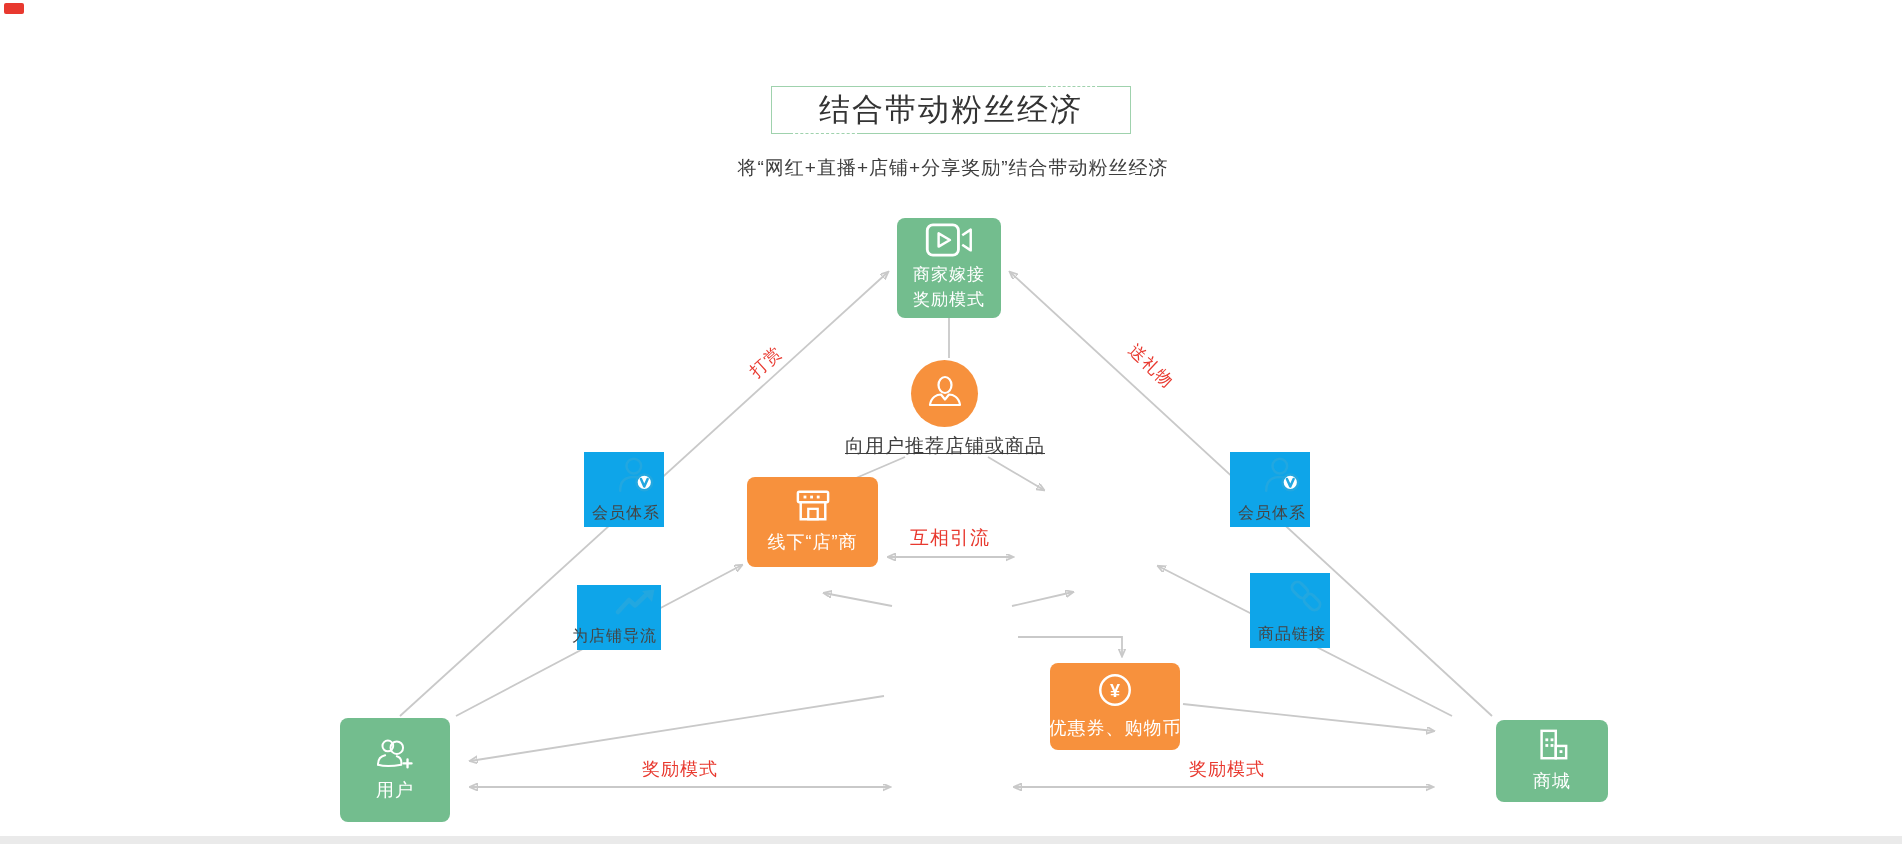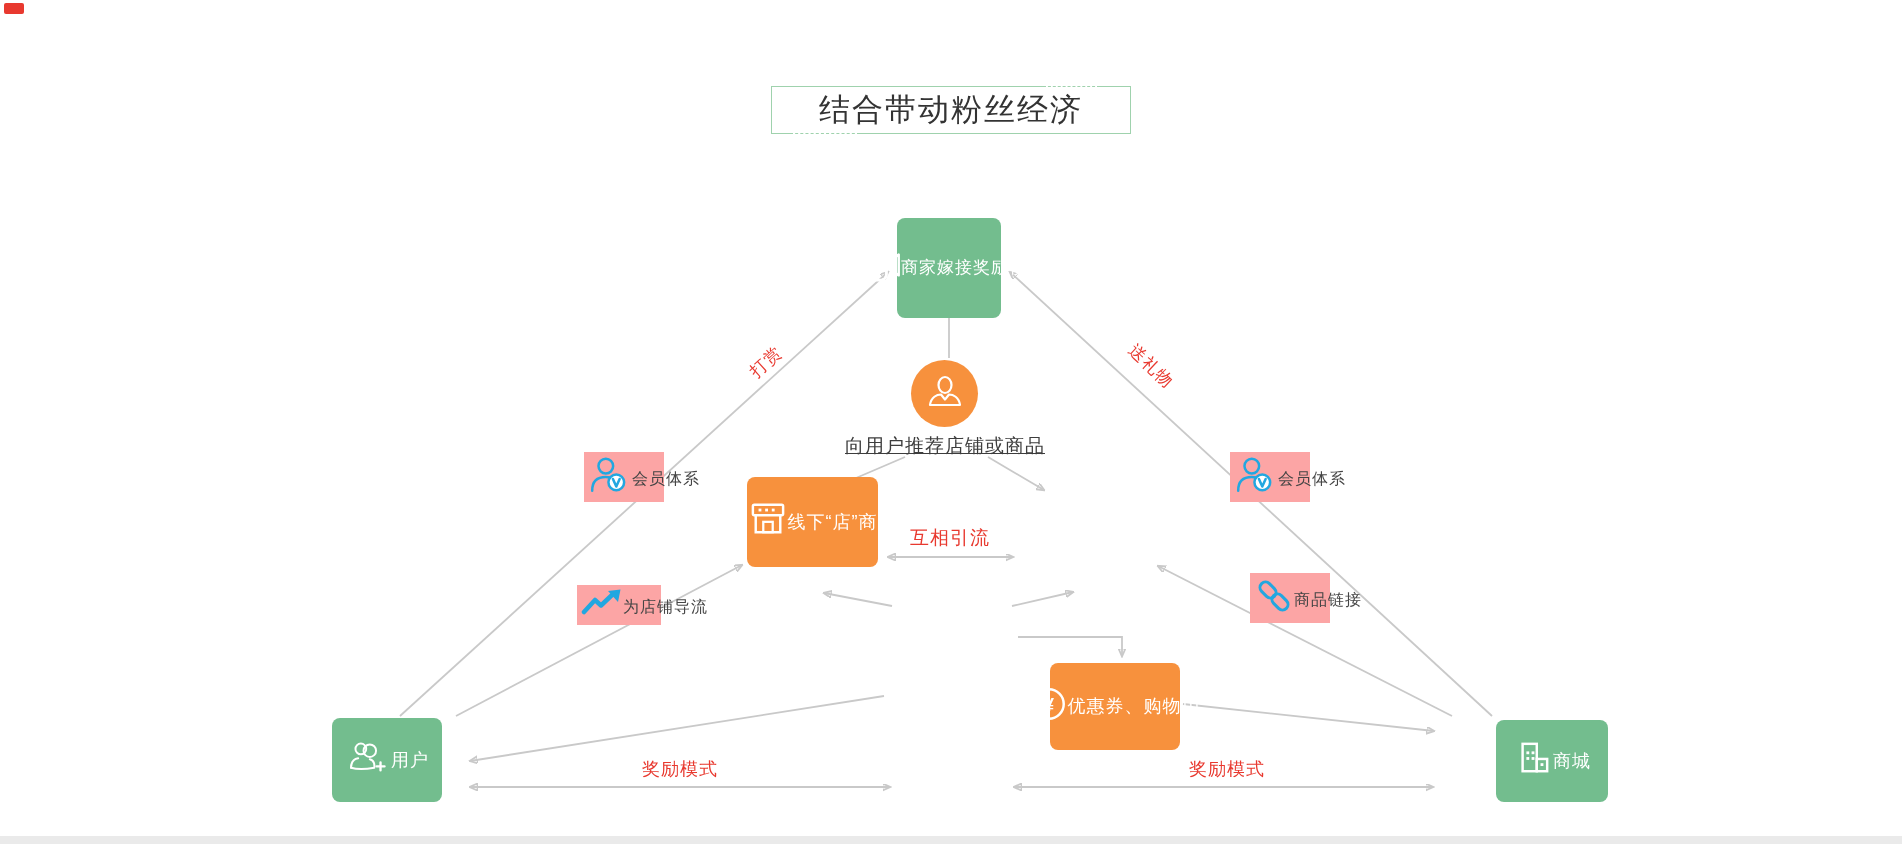--- a/index.html
+++ b/index.html
@@ -18,35 +18,35 @@
   .title-box .dash-t{top:-1px;left:271px;width:57px;border-top:1px dashed var(--title-border-green);}
   .title-box .dash-b{bottom:-1px;left:18px;width:70px;border-bottom:1px dashed var(--title-border-green);}
   .title{font-size:31px;font-weight:500;color:#333;letter-spacing:2px;white-space:nowrap;}
 
   .subtitle{position:absolute;left:653px;top:155px;width:600px;text-align:center;
     font-size:19px;color:var(--text-dark);letter-spacing:1px;white-space:nowrap;}
 
   svg.wires{position:absolute;left:0;top:0;}
   svg.wires path, svg.wires line{stroke:var(--line-gray);stroke-width:1.8;fill:none;}
 
-  .node{position:absolute;border-radius:8px;color:#fff;display:flex;flex-direction:row;
+  .node{position:absolute;border-radius:8px;color:#fff;display:flex;flex-direction:column;
     align-items:center;justify-content:center;z-index:2;}
   .green{background:var(--green);} .orange{background:var(--orange);}
   .node .ic{display:block;margin-bottom:6px;} .node .ic svg{display:block;}
   .node .lbl{display:block;font-size:17px;letter-spacing:1px;line-height:1.45;white-space:nowrap;}
   .node .lbl.big{font-size:18px;}
 
   .circle-node{position:absolute;left:911px;top:360px;width:67px;height:67px;border-radius:50%;
     background:var(--orange);display:flex;align-items:center;justify-content:center;z-index:2;}
 
   .free-label{position:absolute;color:var(--text-dark);font-size:19px;letter-spacing:1px;
     text-align:center;white-space:nowrap;z-index:2;text-decoration:underline;}
 
-  .side{position:absolute;display:flex;flex-direction:row;align-items:center;
-    background:#fca5a5;padding:3px 4px;z-index:3;}
+  .side{position:absolute;display:flex;flex-direction:column;align-items:flex-end;
+    background:#0ea5e9;padding:3px 4px;z-index:3;}
   .side .side-lbl{font-size:16px;color:#454545;margin-top:4px;white-space:nowrap;letter-spacing:1px;}
 
   .red-label{position:absolute;color:var(--red);white-space:nowrap;z-index:3;
     transform:translate(-50%,-50%);letter-spacing:1px;}
   .rl-17{font-size:17px;} .rl-18{font-size:18px;} .rl-19{font-size:19px;font-family:Liberation Serif, serif;}
   .rot-l{transform:translate(-50%,-50%) rotate(-42deg);}
   .rot-r{transform:translate(-50%,-50%) rotate(43deg);}
 
   .bottom-strip{position:absolute;left:0;bottom:0;width:100%;height:8px;background:#eaeaea;}
 </style>
@@ -55,20 +55,21 @@
 
 <div class="stage">
 
   <div class="corner-mark"></div>
 
   <div class="title-box">
     <span class="dash dash-t"></span>
     <span class="dash dash-b"></span>
     <h1 class="title">结合带动粉丝经济</h1>
   </div>
+  <div class="subtitle">将“网红+直播+店铺+分享奖励”结合带动粉丝经济</div>
 
   <svg class="wires" width="1902" height="844" viewBox="0 0 1902 844">
     <defs>
       <marker id="arr" markerWidth="9" markerHeight="8" refX="7.5" refY="3.5" orient="auto-start-reverse" markerUnits="userSpaceOnUse">
         <path d="M0,0 L8,3.5 L0,7 Z" fill="#bdbdbd" stroke="none"></path>
       </marker>
     </defs>
     <path d="M400,716 L888,272" marker-end="url(#arr)"></path>
     <path d="M456,716 L742,565" marker-end="url(#arr)"></path>
     <path d="M1492,716 L1010,272" marker-end="url(#arr)"></path>
@@ -127,21 +128,21 @@
   <div class="node orange" style="left:1050px;top:663px;width:130px;height:87px">
     <span class="ic">
       <svg width="38" height="38" viewBox="0 0 40 40" fill="none" stroke="#fff">
         <circle cx="20" cy="20" r="15.5" stroke-width="2.6"></circle>
         <text x="20" y="27" text-anchor="middle" font-size="19" font-weight="bold" fill="#fff" stroke="none">¥</text>
       </svg>
     </span>
     <span class="lbl big">优惠券、购物币</span>
   </div>
 
-  <div class="node green" style="left:332px;top:718px;width:110px;height:84px">
+  <div class="node green" style="left:340px;top:718px;width:110px;height:104px">
     <span class="ic">
       <svg width="46" height="34" viewBox="0 0 46 38" fill="none" stroke="#fff">
         <circle cx="15" cy="10" r="6" stroke-width="2.2"></circle>
         <circle cx="25" cy="12" r="7" stroke-width="2.2"></circle>
         <path d="M4,31 Q4,22 12,20.5" stroke-width="2.2" stroke-linecap="round"></path>
         <path d="M4,31 Q14,34 30,31 Q31,23 25,21.5" stroke-width="2.2" stroke-linecap="round"></path>
         <path d="M37,25 L37,34 M32.5,29.5 L41.5,29.5" stroke-width="2.6" stroke-linecap="round"></path>
       </svg>
     </span>
     <span class="lbl big">用户</span>

